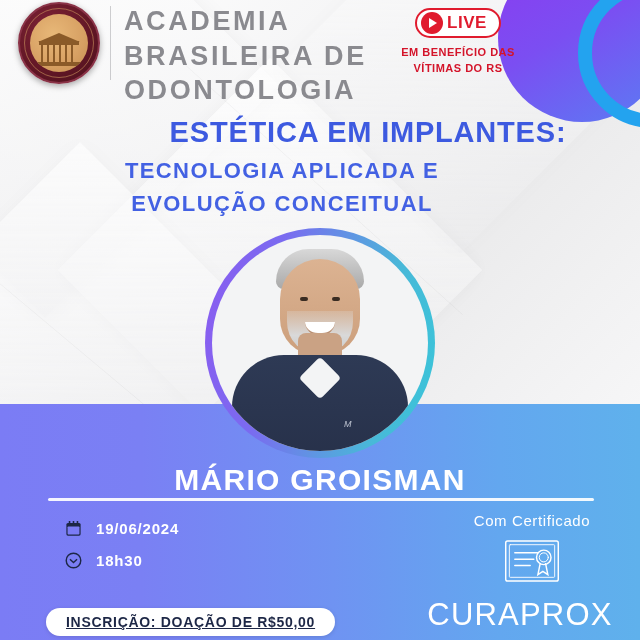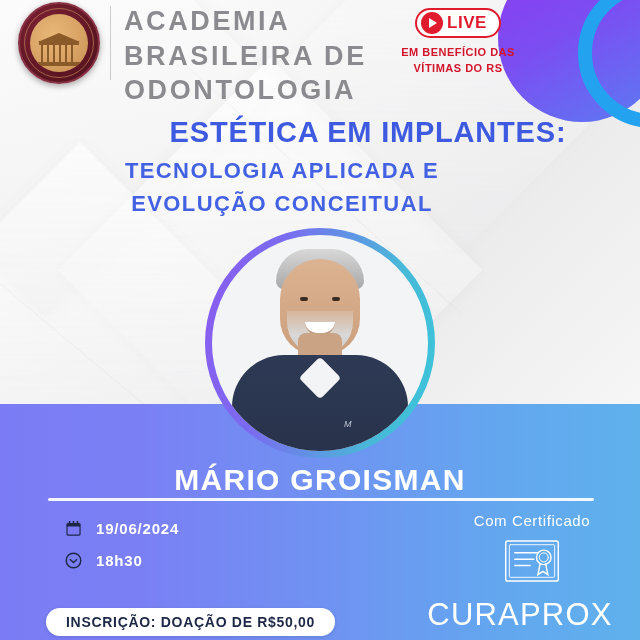--- a/index.html
+++ b/index.html
@@ -206,20 +206,21 @@
   .ico svg { width:19px; height:19px; display:block; }
 
   
   .inscr {
     position:absolute; left:46px; top:608px; z-index:6;
     background:#ffffff; border-radius:16px;
     padding:6px 20px;
     font-size:14px; font-weight:bold; letter-spacing:0.7px; color:#1d2746;
     white-space:nowrap;
     box-shadow:0 1px 4px rgba(0,0,0,0.12);
+    text-decoration:underline;
   }
 
   
   .cert-wrap { position:absolute; left:432px; top:512px; width:200px; text-align:center; z-index:5; }
   .cert-label { font-size:15px; color:#ffffff; letter-spacing:0.6px; }
   .cert-icon { margin-top:9px; display:flex; justify-content:center; }
   .cert-icon svg { width:58px; height:46px; display:block; }
 
   
   .spons { position:absolute; left:420px; top:598px; width:200px; text-align:center; z-index:5; }

